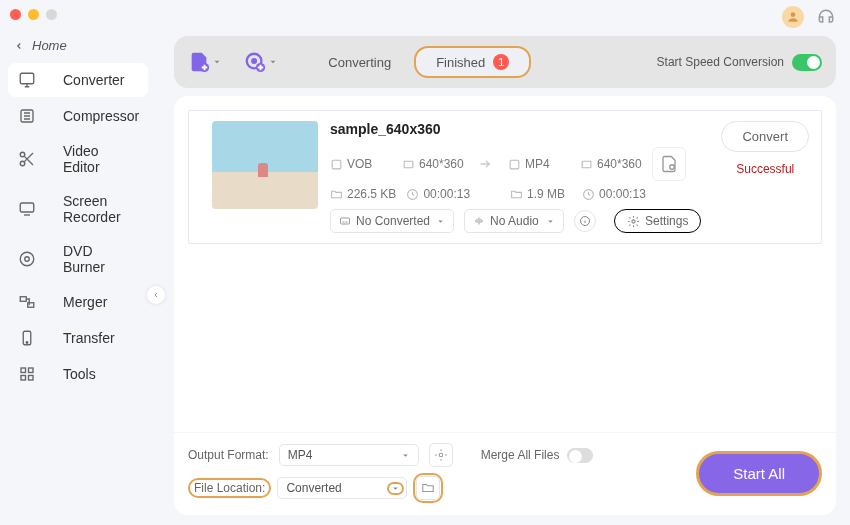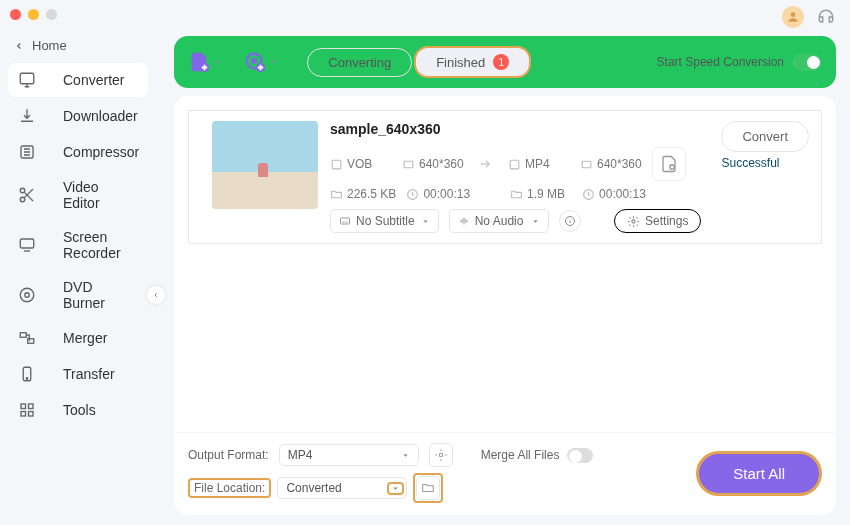--- a/index.html
+++ b/index.html
@@ -7,27 +7,27 @@
 .titlebar { height: 28px; display: flex; align-items: center; padding: 0 10px; gap: 7px; }
 .dot { width: 11px; height: 11px; border-radius: 50%; }
 .dot-red { background: #ff5f57; }
 .dot-yellow { background: #febc2e; }
 .dot-grey { background: #d8d8d8; }
 .header-actions { position: absolute; top: 6px; right: 14px; display: flex; gap: 12px; align-items: center; }
 .avatar { width: 22px; height: 22px; border-radius: 50%; background: #f8d9a5; display: flex; align-items: center; justify-content: center; }
 .support-icon { width: 20px; height: 20px; color: #888; }
 .main-layout { display: flex; flex: 1; min-height: 0; }
 .sidebar { width: 156px; background: #f5f6fa; padding: 4px 8px 0 8px; position: relative; }
-.home-row { display: flex; align-items: center; gap: 8px; padding: 6px 8px 10px 6px; color: #555; font-size: 13px; cursor: pointer; }
+.home-row { display: flex; align-items: center; gap: 8px; padding: 6px 8px 10px 6px; color: #555; font-size: 13px; cursor: pointer; font-style: italic; }
 .nav-item { display: flex; align-items: center; gap: 27px; padding: 8px 10px; border-radius: 8px; font-size: 14px; color: #333; cursor: pointer; margin-bottom: 2px; }
 .nav-item.active { background: #fff; font-weight: 500; }
 .nav-icon { width: 18px; height: 18px; display: flex; align-items: center; justify-content: center; color: #666; flex-shrink: 0; }
 .collapse-handle { position: absolute; right: -9px; top: 258px; width: 18px; height: 18px; background: #fff; border-radius: 50%; display: flex; align-items: center; justify-content: center; font-size: 10px; color: #999; box-shadow: 0 0 4px rgba(0,0,0,0.1); cursor: pointer; }
 .content { flex: 1; padding: 8px 14px 10px 18px; display: flex; flex-direction: column; min-width: 0; }
-.top-card { background: #22c55e; border-radius: 14px; padding: 10px 14px; display: flex; align-items: center; margin-bottom: 8px; }
+.top-card { background: #e5e5e5; border-radius: 14px; padding: 10px 14px; display: flex; align-items: center; margin-bottom: 8px; }
 .add-btns { display: flex; gap: 22px; }
 .add-btn { display: flex; align-items: center; gap: 2px; color: #8265e8; cursor: pointer; }
 .tabs-wrap { margin-left: auto; margin-right: auto; display: flex; align-items: center; gap: 2px; position: relative; left: -48px; }
 .tab { padding: 6px 20px; border-radius: 16px; font-size: 13px; color: #555; cursor: pointer; display: flex; align-items: center; gap: 8px; }
 .tab.converting { border: 1px solid #e5e5e5; }
 .tab.finished { background: #eef0f6; border: 2px solid #e3a452; border-radius: 14px; }
 .badge { background: #ff5a52; color: #fff; font-size: 11px; width: 16px; height: 16px; border-radius: 50%; display: flex; align-items: center; justify-content: center; }
 .hsc { display: flex; align-items: center; gap: 8px; font-size: 12px; color: #555; }
 .toggle { width: 30px; height: 17px; background: #3ac569; border-radius: 9px; position: relative; cursor: pointer; }
 .toggle::after { content: ""; position: absolute; right: 2px; top: 2px; width: 13px; height: 13px; background: #fff; border-radius: 50%; }
@@ -38,36 +38,36 @@
 .thumb { width: 106px; height: 88px; border-radius: 4px; background: linear-gradient(to bottom, #a8d8e8 0%, #a8d8e8 58%, #e8dcc8 58%, #e8dcc8 100%); position: relative; flex-shrink: 0; }
 .thumb::after { content: ""; position: absolute; left: 46px; top: 42px; width: 10px; height: 14px; background: #d88; border-radius: 3px 3px 0 0; }
 .file-info { flex: 1; min-width: 0; }
 .file-name { font-size: 14px; font-weight: 600; color: #222; margin-bottom: 10px; }
 .meta-row { display: flex; align-items: center; gap: 10px; margin-bottom: 6px; }
 .meta-group { display: flex; gap: 10px; }
 .meta { display: flex; align-items: center; gap: 4px; font-size: 12px; color: #777; min-width: 62px; }
 .meta-icon { width: 13px; height: 13px; color: #bbb; }
 .arrow-mid { color: #ccc; margin: 0 2px; }
 .format-box { width: 34px; height: 34px; border: 1px solid #eee; border-radius: 6px; display: flex; align-items: center; justify-content: center; color: #888; cursor: pointer; }
-.convert-side { display: flex; flex-direction: column; align-items: flex-start; gap: 4px; margin-left: 8px; }
+.convert-side { display: flex; flex-direction: column; align-items: center; gap: 10px; margin-left: 8px; }
 .convert-btn { padding: 7px 20px; border: 1px solid #e5e5e5; border-radius: 18px; font-size: 13px; color: #666; background: #fff; cursor: pointer; }
-.status-text { font-size: 12px; color: #0c4a6e; }
+.status-text { font-size: 12px; color: #b91c1c; }
 .controls-row { display: flex; align-items: center; gap: 10px; margin-top: 8px; }
 .dropdown { display: flex; align-items: center; gap: 6px; padding: 4px 8px; border: 1px solid #e5e5e5; border-radius: 5px; font-size: 12px; color: #666; cursor: pointer; min-width: 96px; justify-content: space-between; }
 .dropdown.audio { min-width: 100px; }
 .info-circle { width: 22px; height: 22px; border: 1px solid #e5e5e5; border-radius: 50%; display: flex; align-items: center; justify-content: center; font-size: 11px; color: #888; cursor: pointer; }
 .settings-btn { margin-left: auto; display: flex; align-items: center; gap: 5px; padding: 4px 12px; border: 1px solid #000000; border-radius: 14px; font-size: 12px; color: #666; cursor: pointer; }
 .footer { background: #fff; border-radius: 0 0 14px 14px; padding: 10px 14px 12px 14px; display: flex; flex-direction: column; gap: 6px; margin-top: -14px; border-top: 1px solid #f5f5f5; }
 .footer-inner { display: flex; align-items: center; gap: 10px; }
 .footer-label { font-size: 12px; color: #666; text-align: center; }
 .footer-select { display: flex; align-items: center; justify-content: space-between; border: 1px solid #e5e5e5; border-radius: 5px; padding: 3px 8px; font-size: 12px; color: #555; min-width: 140px; cursor: pointer; }
 .footer-icon-btn { width: 24px; height: 24px; border: 1px solid #e5e5e5; border-radius: 5px; display: flex; align-items: center; justify-content: center; color: #888; cursor: pointer; }
 .merge-area { display: flex; align-items: center; gap: 8px; font-size: 12px; color: #666; margin-left: 18px; }
 .start-all { margin-left: auto; padding: 11px 34px; background: #8766e8; color: #fff; border-radius: 24px; font-size: 15px; font-weight: 500; border: 3px solid #e3a452; outline: 2px solid transparent; cursor: pointer; }
-.hl-orange { border: 2px solid #e3a452; border-radius: 4px; padding: 1px 4px; }
+.hl-orange { border: 2px solid #e3a452; border-radius: 10px; padding: 1px 4px; }
 .footer-row2 { display: flex; align-items: center; gap: 6px; position: relative; }
 .start-wrap { position: absolute; right: 0; top: -22px; }
 svg { display: block; }
 </style>
 </head>
 <body>
 
 <div class="titlebar">
   <div class="dot dot-red"></div>
   <div class="dot dot-yellow"></div>
@@ -101,28 +101,20 @@
           <svg width="18" height="18" viewBox="0 0 24 24" fill="none" stroke="#666" stroke-width="1.8">
             <rect x="3" y="3" width="18" height="14" rx="2"></rect>
             <path d="M9 21h6M12 17v4"></path>
           </svg>
         </span>
       <span>Converter</span>
     </div>
     <div class="nav-item">
       <span class="nav-icon">
           <svg width="18" height="18" viewBox="0 0 24 24" fill="none" stroke="#666" stroke-width="1.8">
-            <path d="M12 3v12m-4-4l4 4 4-4M4 19h16"></path>
-          </svg>
-        </span>
-      <span>Downloader</span>
-    </div>
-    <div class="nav-item">
-      <span class="nav-icon">
-          <svg width="18" height="18" viewBox="0 0 24 24" fill="none" stroke="#666" stroke-width="1.8">
             <rect x="4" y="4" width="16" height="16" rx="2"></rect>
             <path d="M8 8h8M8 12h8M8 16h8"></path>
           </svg>
         </span>
       <span>Compressor</span>
     </div>
     <div class="nav-item">
       <span class="nav-icon">
           <svg width="18" height="18" viewBox="0 0 24 24" fill="none" stroke="#666" stroke-width="1.8">
             <circle cx="6" cy="6" r="3"></circle>
@@ -307,21 +299,21 @@
                 </div>
             </div>
           </div>
           <div class="controls-row">
             <div class="dropdown">
               <span style="display:flex;align-items:center;gap:5px">
                   <svg width="12" height="12" viewBox="0 0 24 24" fill="none" stroke="#999" stroke-width="2">
                     <rect x="3" y="6" width="18" height="12" rx="2"></rect>
                     <path d="M7 14h4M13 14h4"></path>
                   </svg>
-                  <span>No Subtitle</span>
+                  <span>No Converted</span>
                 </span>
               <svg width="9" height="9" viewBox="0 0 24 24" fill="#888">
                   <path d="M6 9l6 6 6-6"></path>
                 </svg>
             </div>
             <div class="dropdown audio">
               <span style="display:flex;align-items:center;gap:5px">
                   <svg width="12" height="12" viewBox="0 0 24 24" fill="none" stroke="#999" stroke-width="2">
                     <path d="M4 12h2M8 8v8M12 5v14M16 8v8M20 12h-2"></path>
                   </svg>

